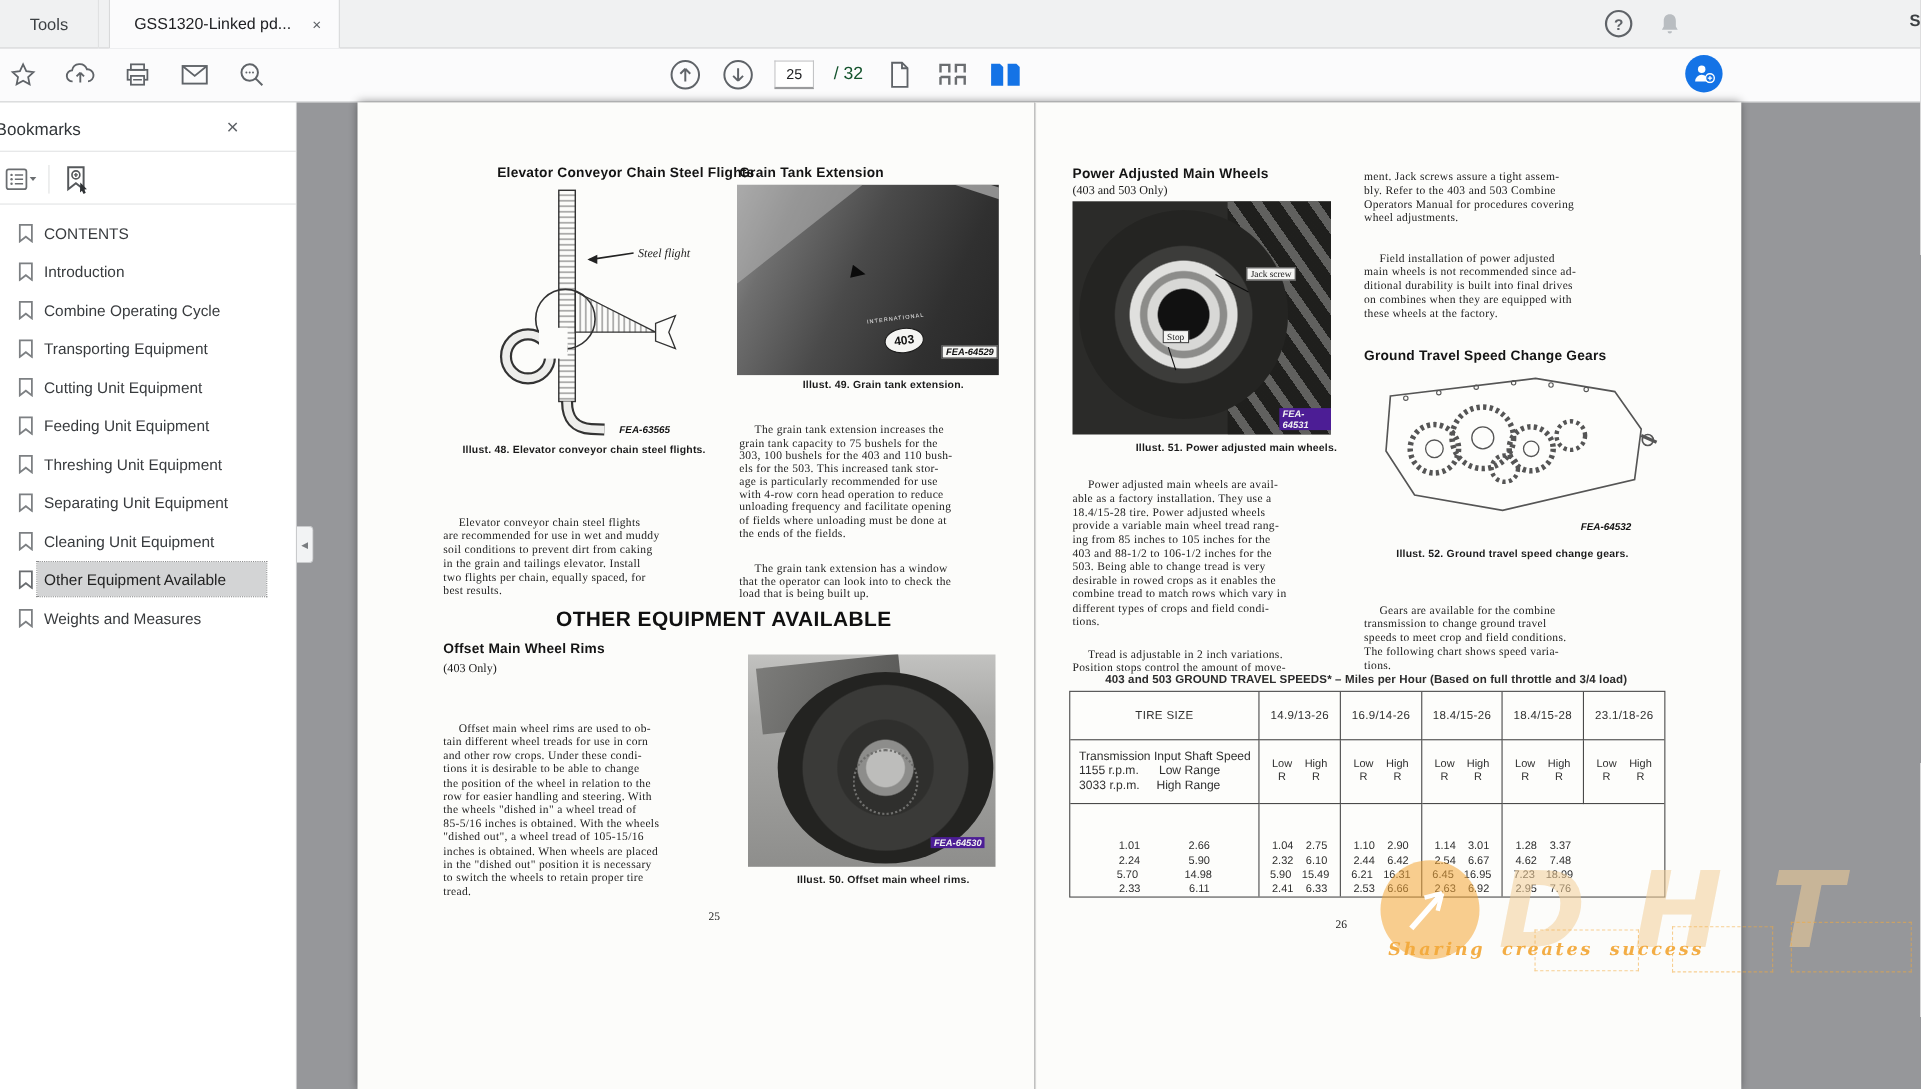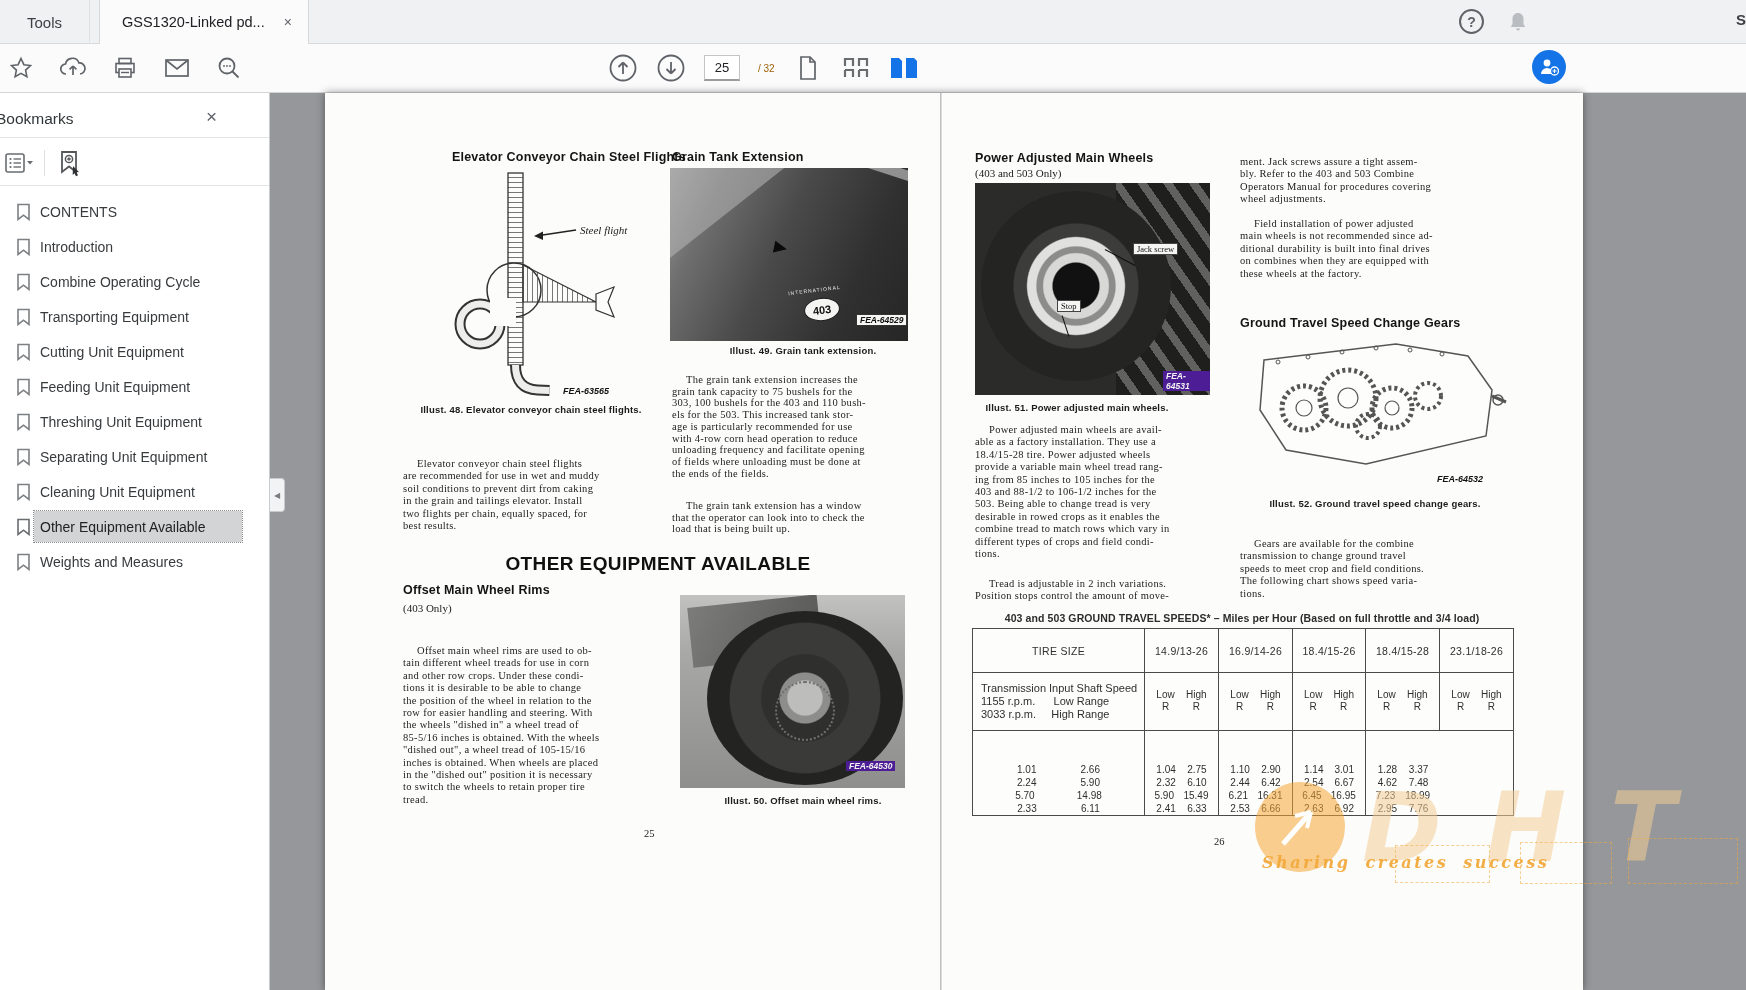--- a/index.html
+++ b/index.html
@@ -13,21 +13,21 @@
   .tab-doc .closex { margin-left:auto; color:#5f6368; font-size:14px; padding:2px 4px; cursor:pointer; }
   .chrome-right { position:absolute; right:216px; top:9px; display:flex; gap:22px; align-items:center; }
   .helpq { width:25px; height:25px; border-radius:50%; border:2px solid #5f6368; color:#5f6368; display:flex; align-items:center; justify-content:center; font-size:14px; font-weight:bold; }
   .signS { position:absolute; left:1736px; top:11px; font-size:15px; color:#3c4043; font-weight:bold; }
 
   .toolbar { position:absolute; left:0; top:44px; width:1746px; height:49px; background:#fbfbfc; border-bottom:1px solid #d4d5d6; }
   .tool-left { position:absolute; left:6px; top:8px; display:flex; gap:22px; align-items:center; }
   .tool-center { position:absolute; left:608px; top:8px; display:flex; gap:18px; align-items:center; }
   .ticon { width:30px; height:32px; display:flex; align-items:center; justify-content:center; cursor:pointer; }
   .pageinput { width:36px; height:26px; border:1px solid #c3c4c6; border-bottom:2px solid #9a9b9d; background:#fff; text-align:center; font-size:13px; color:#202124; font-family:"Liberation Sans",sans-serif; }
-  .pagetotal { font-size:10px; color:#a16207; }
+  .pagetotal { font-size:16px; color:#14532d; }
   .sharebtn { position:absolute; left:1532px; top:50px; width:34px; height:34px; border-radius:50%; background:#1473e6; display:flex; align-items:center; justify-content:center; cursor:pointer; }
 
   
   .sidebar { position:absolute; left:0; top:93px; width:270px; height:897px; background:#ffffff; border-right:1px solid #c9cacc; }
   .sb-head { position:absolute; left:0; top:10px; width:100%; height:34px; }
   .sb-title { position:absolute; left:-4px; top:7px; font-size:15.5px; color:#323639; }
   .sb-close { position:absolute; left:206px; top:3px; font-size:19px; color:#5f6368; cursor:pointer; }
   .sb-div1 { position:absolute; left:0; top:44px; width:100%; height:1px; background:#e2e3e4; }
   .sb-icons { position:absolute; left:4px; top:52px; height:36px; display:flex; align-items:center; gap:10px; }
   .sb-vsep { width:1px; height:26px; background:#e0e1e2; }
@@ -41,21 +41,21 @@
   .collapse-handle { position:absolute; left:270px; top:478px; width:15px; height:34px; background:#f2f3f4; border:1px solid #c9cacc; border-left:none; border-radius:0 4px 4px 0; display:flex; align-items:center; justify-content:center; color:#7a7d80; font-size:8px; cursor:pointer; }
 
   
   .pages { position:absolute; left:325px; top:93px; width:1258px; height:897px; background:#fcfcfa; box-shadow:0 0 8px rgba(0,0,0,0.45); }
   .gutter { position:absolute; left:940px; top:93px; width:2px; height:897px; background:linear-gradient(90deg,#b5b5b5,#e8e8e6); z-index:5; }
 
   .h-sans { position:absolute; font-weight:bold; font-size:12.5px; color:#141414; letter-spacing:0.2px; }
   .h-sub { position:absolute; font-size:11px; color:#1a1a1a; font-family:"Liberation Serif",serif; }
   .para { position:absolute; font-family:"Liberation Serif",serif; font-size:10.5px; line-height:12.4px; letter-spacing:0.3px; color:#222; white-space:pre-line; }
   .para.lh11 { line-height:11.7px; }
-  .indent { text-indent:14px; }
+  .indent { text-indent:14px;margin-top:12px; }
   .caption { position:absolute; font-weight:bold; font-size:9.5px; color:#1a1a1a; text-align:center; letter-spacing:0.2px; }
   .figlabel { position:absolute; font-weight:bold; font-style:italic; font-size:9px; color:#111; }
   .bighead { position:absolute; font-weight:bold; font-size:19px; letter-spacing:0.4px; color:#101010; text-align:center; }
   .pagenum { position:absolute; font-family:"Liberation Serif",serif; font-size:10.5px; color:#222; }
 
   
   .photo49 { position:absolute; left:670px; top:168px; width:238px; height:173px; background:linear-gradient(115deg,#9a9a9a 0%,#6f6f6f 18%,#4a4a4a 45%,#303030 75%,#262626 100%); overflow:hidden; }
   .photo49::before { content:""; position:absolute; left:0; top:0; width:100%; height:100%; background:#b8b8b8; clip-path:polygon(0 0,48% 0,0 52%); opacity:0.55; }
   .photo49 .beam { position:absolute; left:150px; top:-8px; width:110px; height:10px; background:#cfcfcf; transform:rotate(18deg); opacity:0.6; }
   .photo49 .arr { position:absolute; left:104px; top:74px; width:0; height:0; border-left:13px solid #0a0a0a; border-top:6px solid transparent; border-bottom:6px solid transparent; transform:rotate(12deg); }
@@ -397,21 +397,21 @@
   <div class="h-sub" style="left:975px; top:167px;">(403 and 503 Only)</div>
 
   <div class="photo51">
     <div class="rim"></div>
     <div class="plabel" style="left:158px; top:60px;">Jack screw</div>
     <div class="pline" style="left:128px; top:74px; width:34px; height:1px; transform:rotate(28deg);"></div>
     <div class="plabel" style="left:82px; top:117px;">Stop</div>
     <div class="pline" style="left:90px; top:132px; width:1px; height:22px; transform:rotate(-18deg);"></div>
     <div class="figtag-b" style="left:188px; top:188px;">FEA-64531</div>
   </div>
-  <div class="caption" style="left:946px; top:402px; width:262px;">Illust. 51.  Power adjusted main wheels.</div>
+  <div class="caption" style="left:993px; top:402px; width:262px;">Illust. 51.  Power adjusted main wheels.</div>
   <div class="para indent" style="left:975px; top:424px; width:264px;">Power adjusted main wheels are avail-
 able as a factory installation.  They use a
 18.4/15-28 tire.  Power adjusted wheels
 provide a variable main wheel tread rang-
 ing from 85 inches to 105 inches for the
 403 and 88-1/2 to 106-1/2 inches for the
 503.  Being able to change tread is very
 desirable in rowed crops as it enables the
 combine tread to match rows which vary in
 different types of crops and field condi-

